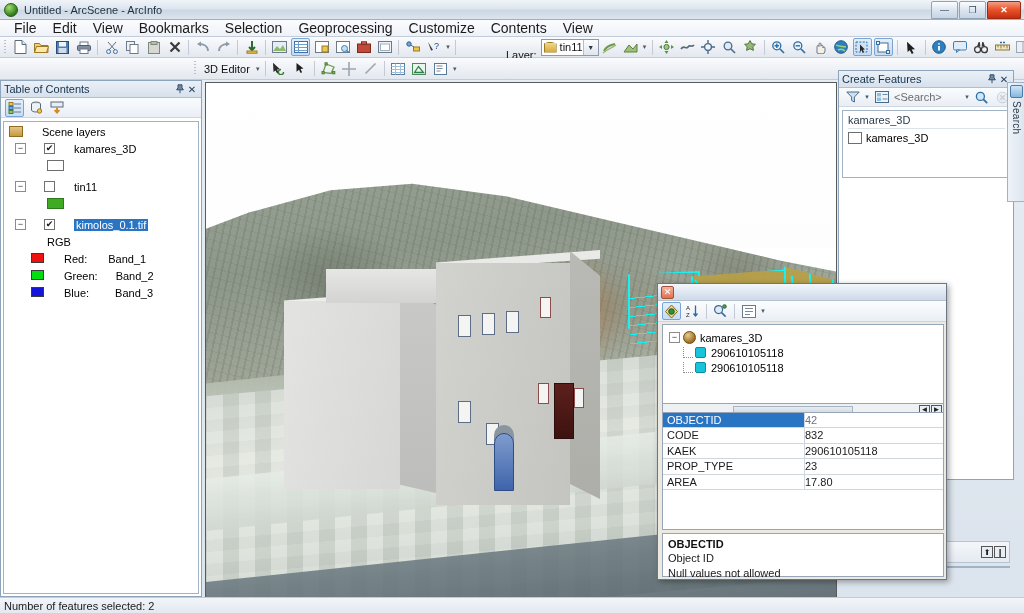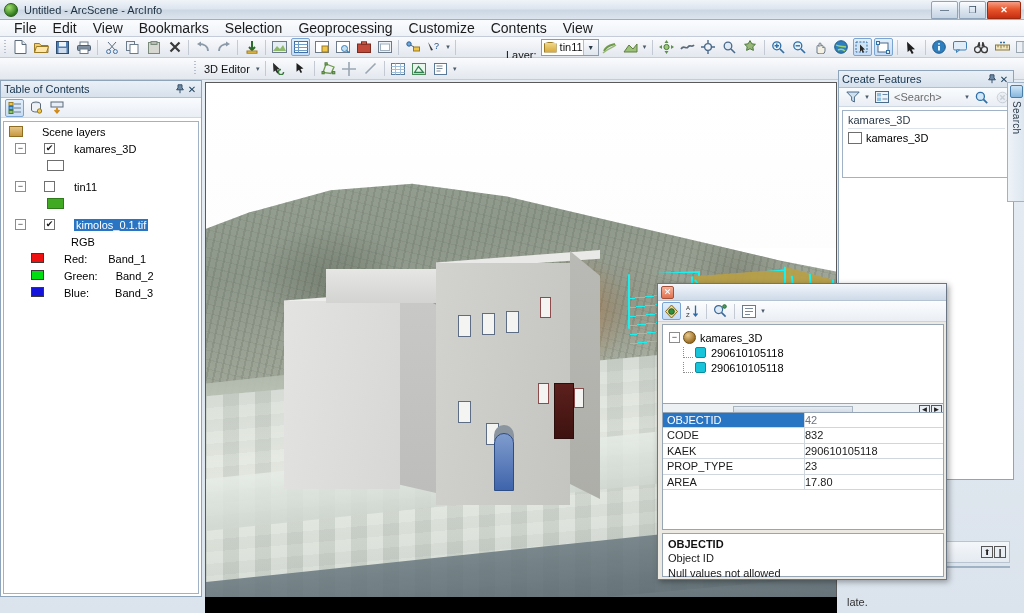--- a/index.html
+++ b/index.html
@@ -629,21 +629,21 @@
       </div>
       <div class="trow" style="margin-left:40px;margin-top:2px">
         <div class="swatch" style="background:#3faa22;border-color:#2d7a18"></div>
       </div>
 
       <div class="trow" style="margin-left:8px;margin-top:6px">
         <div class="exp">−</div>
         <div class="cbx">✔</div>
         <span class="sel-txt">kimolos_0.1.tif</span>
       </div>
-      <div class="trow" style="margin-left:64px;margin-top:2px">
+      <div class="trow" style="margin-left:40px;margin-top:2px">
         <span>RGB</span>
       </div>
       <div class="trow" style="margin-left:24px;margin-top:2px">
         <div class="bandsw" style="background:#ee1111"></div>
         <span>Red:</span>
         <span style="margin-left:6px">Band_1</span>
       </div>
       <div class="trow" style="margin-left:24px;margin-top:2px">
         <div class="bandsw" style="background:#00dd11"></div>
         <span>Green:</span>
@@ -855,14 +855,17 @@
       </div>
     </div>
 
     <div id="attr-desc">
       <div class="d1">OBJECTID</div>
       <div class="d2">Object ID</div>
       <div class="d3">Null values not allowed</div>
     </div>
   </div>
 
+  <div id="status">
+    <div class="stxt">Number of features selected: 2</div>
+  </div>
 
 </div>
 
 </body></html>

